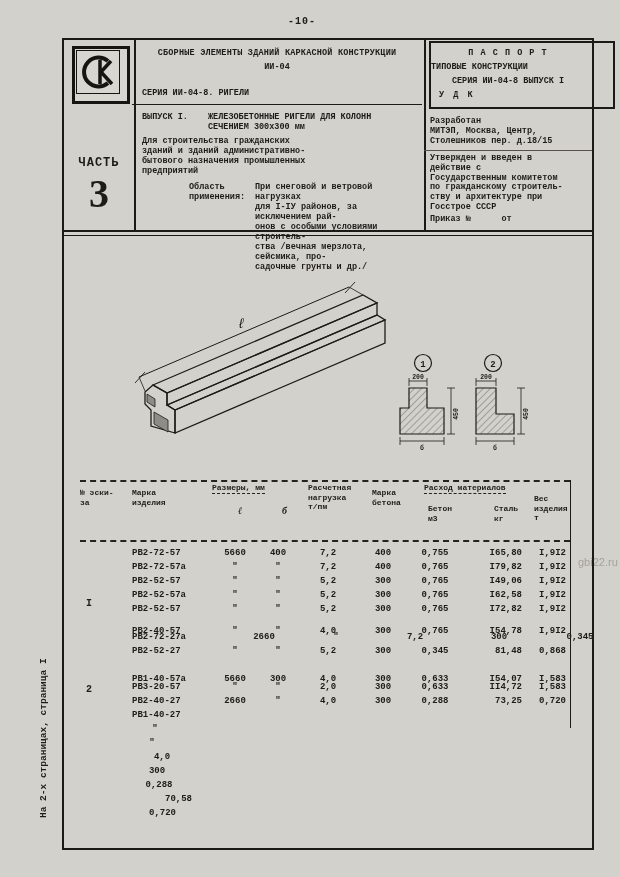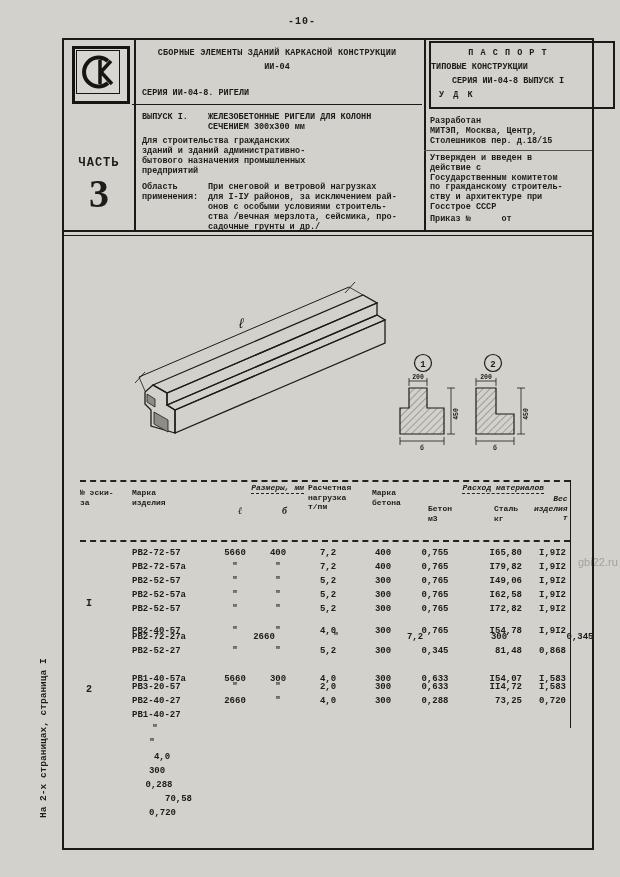--- a/index.html
+++ b/index.html
@@ -2,21 +2,21 @@
 <html><head>
 <meta charset="utf-8">
 <style>
   html,body{margin:0;padding:0;}
   #canvas{
     position:relative; width:620px; height:877px; overflow:hidden;
     background:#d3d1cc; color:#1d1c18;
     font-family:"Liberation Mono","DejaVu Sans Mono",monospace;
   }
   .pre{white-space:pre-line;}
-  .ctr{text-align:right;font-style:italic;}
+  .ctr{text-align:left;}
   
   .doc{position:absolute; left:62px; top:38px; width:528px; height:808px;
        border:2.5px solid #1b1a17;}
   .vline{position:absolute; top:0; width:0; border-left:2px solid #1b1a17;}
   .hdr-bottom{position:absolute; left:0; width:528px; top:190px;
        border-top:2.5px solid #1b1a17; }
   .hdr-bottom2{position:absolute; left:0; width:528px; top:195px;
        border-top:1px solid #1b1a17;}
   
   .logo-box{position:absolute; left:8px; top:6px; width:52px; height:52px;
@@ -30,21 +30,21 @@
   .mid .title1{position:absolute; left:0; top:8px; width:290px; text-align:center; letter-spacing:.2px;}
   .mid .title2{position:absolute; left:0; top:22px; width:290px; text-align:center;}
   .mid .series{position:absolute; left:10px; top:48px;}
   .mid .midrule{position:absolute; left:0; top:64px; width:290px; border-top:1.5px solid #1b1a17;}
   .row-label-text{display:flex;}
   .mid .issue{position:absolute; left:10px; top:72px; width:276px;}
   .mid .issue .lbl{width:66px; flex:none;}
   .mid .purpose{position:absolute; left:10px; top:96px; width:276px;}
   .mid .purpose .lbl{width:66px; flex:none;}
   .mid .scope{position:absolute; left:10px; top:142px; width:276px;}
-  .mid .scope .lbl{width:66px; flex:none;}
+  .mid .scope .lbl{width:66px; flex:none;margin-left:47px;}
   
   .rgt{position:absolute; left:360px; top:0; width:168px; height:192px; font-size:8.5px; font-weight:bold;}
   .pass-box{position:absolute; left:5px; top:1px; width:154px; height:64px; border:2px solid #1b1a17;padding-left:28px;}
   .pass-box .l1{position:absolute; left:0; top:5px; width:154px; text-align:center; letter-spacing:1px;}
   .pass-box .l2{position:absolute; left:0; top:19px; width:154px; }
   .pass-box .l3{position:absolute; left:0; top:33px; width:154px; text-align:center;}
   .pass-box .l4{position:absolute; left:8px; top:47px; letter-spacing:2px;}
   .developed{position:absolute; left:6px; top:76px; width:160px; line-height:10px;}
   .rgt .thin{position:absolute; left:0; top:110px; width:168px; border-top:1px solid #55524c;}
   .approved{position:absolute; left:6px; top:114px; width:160px; line-height:9.8px;}

